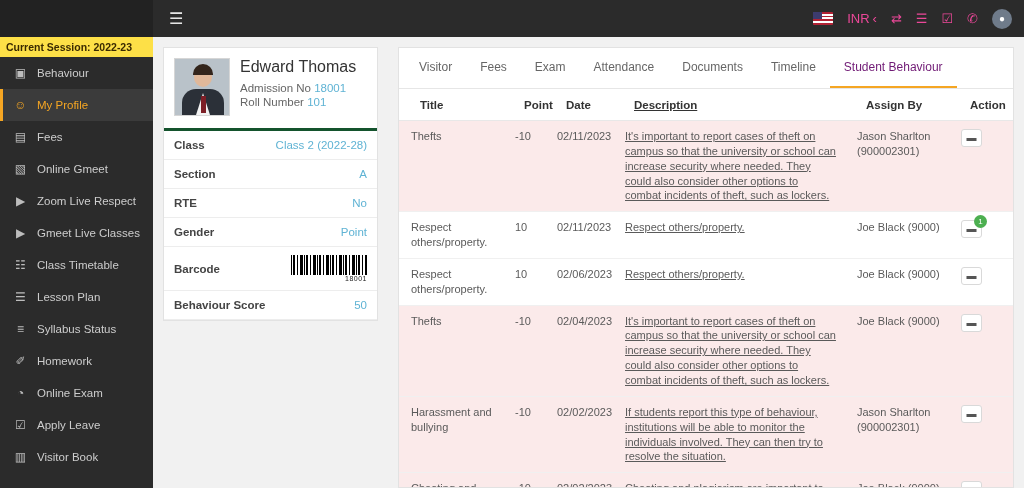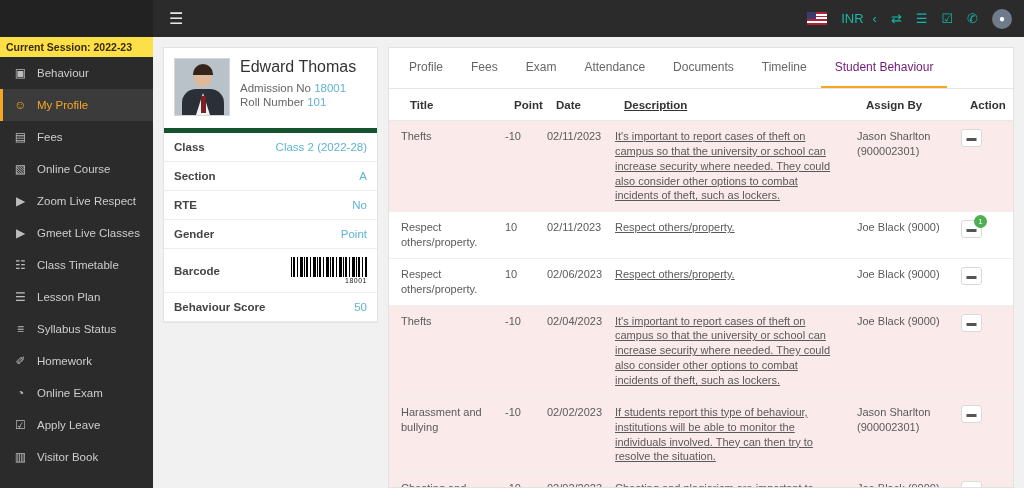--- a/index.html
+++ b/index.html
@@ -52,37 +52,37 @@
   .main { flex: 1; display: flex; flex-direction: column; height: 488px; background: #f1f1f1; }
 
   .topbar {
     height: 37px; background: #2b2b2b;
     display: flex; align-items: center;
     padding: 0 12px;
     gap: 14px;
   }
   .hamburger { color: #e6e6e6; font-size: 16px; margin-left: 4px; }
   .topbar-spacer { flex: 1; }
-  .top-icon { color: #14b8a6; font-size: 13px; display: flex; align-items: center; gap: 9px; }
+  .top-icon { color: #ec4899; font-size: 13px; display: flex; align-items: center; gap: 3px; }
   .flag {
     width: 20px; height: 13px;
     background: linear-gradient(to bottom,#b22234 0 14%,#fff 14% 28%,#b22234 28% 42%,#fff 42% 56%,#b22234 56% 70%,#fff 70% 84%,#b22234 84% 100%);
     position: relative; border-radius: 1px;
   }
   .flag:before { content:""; position:absolute; left:0; top:0; width:9px; height:7px; background:#3c3b6e; }
   .avatar-top {
     width: 20px; height: 20px; border-radius: 50%;
     background: #6f7b8a; color: #fff; font-size: 10px;
     display: flex; align-items: center; justify-content: center;
   }
 
   .content {
     flex: 1;
     display: flex;
-    gap: 10px;
+    gap: 20px;
     padding: 10px 10px 0 10px;
     overflow: hidden;
   }
 
   
   .profile-card {
     width: 215px; flex: 0 0 215px;
     background: #fff;
     border: 1px solid #e2e2e2;
     align-self: flex-start;
@@ -99,21 +99,21 @@
   .photo .head { position:absolute; left:19px; top:8px; width:18px; height:20px; border-radius:50%; background:#e0b89a; }
   .photo .hair { position:absolute; left:18px; top:5px; width:20px; height:11px; border-radius:10px 10px 0 0; background:#33251c; }
   .photo .body { position:absolute; left:7px; bottom:0; width:42px; height:26px; background:#2b3038; border-radius:14px 14px 0 0; }
   .photo .shirt { position:absolute; left:21px; bottom:0; width:14px; height:22px; background:#f2f2f2; clip-path: polygon(50% 0,100% 100%,0 100%); }
   .photo .tie { position:absolute; left:26px; bottom:2px; width:5px; height:17px; background:#7d1f27; }
 
   .pname { font-size: 16px; color: #333; font-weight: normal; margin-bottom: 6px; }
   .pline { font-size: 11.5px; color: #666; margin-bottom: 2px; }
   .pline b { color: #5fb3d4; font-weight: normal; }
 
-  .plist { border-top: 5px solid #14532d; }
+  .plist { border-top: 3px solid #14532d; }
   .prow {
     display: flex; justify-content: space-between; align-items: center;
     padding: 8px 10px;
     border-bottom: 1px solid #ededed;
     font-size: 11.5px;
   }
   .prow .k { font-weight: bold; color: #444; }
   .prow .v { color: #5fb3d4; }
   .barcode { display: flex; flex-direction: column; align-items: flex-end; }
   .bars { height: 20px; width: 76px;
@@ -201,21 +201,21 @@
         <div class="nav-item active">
           <span class="ico">☺</span>
           <span>My Profile</span>
         </div>
         <div class="nav-item">
           <span class="ico">▤</span>
           <span>Fees</span>
         </div>
         <div class="nav-item">
           <span class="ico">▧</span>
-          <span>Online Course</span>
+          <span>Online Gmeet</span>
         </div>
         <div class="nav-item">
           <span class="ico">▶</span>
           <span>Zoom Live Respect</span>
         </div>
         <div class="nav-item">
           <span class="ico">▶</span>
           <span>Gmeet Live Classes</span>
         </div>
         <div class="nav-item">
@@ -316,21 +316,21 @@
             </div>
             <div class="prow">
               <span class="k">Behaviour Score</span>
               <span class="v">50</span>
             </div>
           </div>
       </div>
 
       <div class="tab-panel">
         <div class="tabs" id="tab-list">
-            <div class="tab">Profile</div>
+            <div class="tab">Visitor</div>
             <div class="tab">Fees</div>
             <div class="tab">Exam</div>
             <div class="tab">Attendance</div>
             <div class="tab">Documents</div>
             <div class="tab">Timeline</div>
             <div class="tab active">Student Behaviour</div>
           </div>
         <div class="table-wrap">
           <table>
             <thead>

